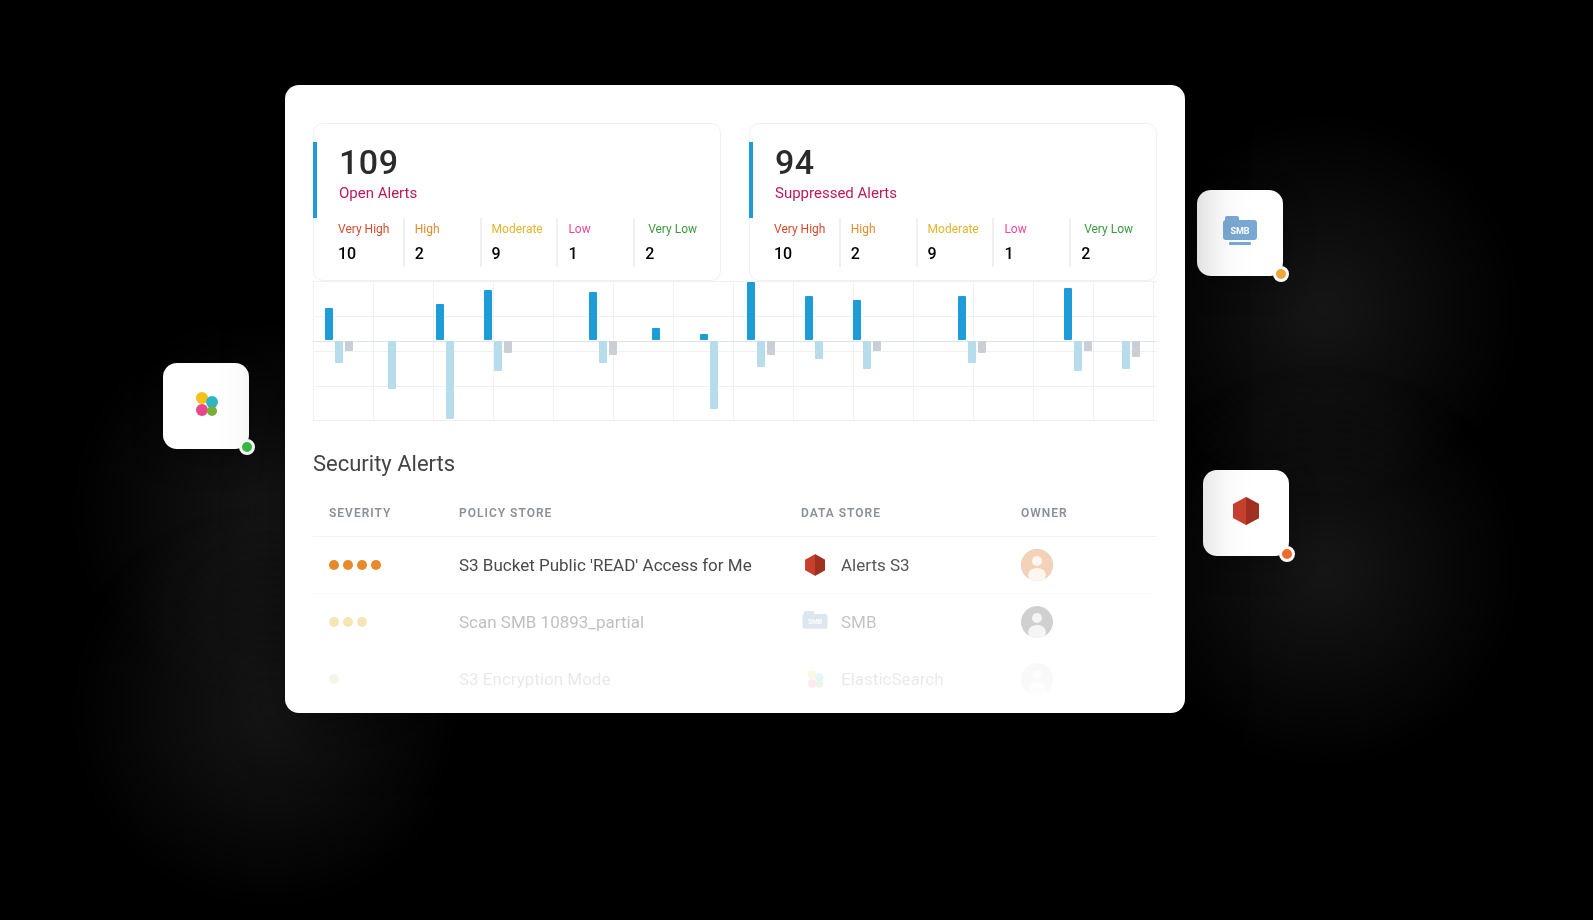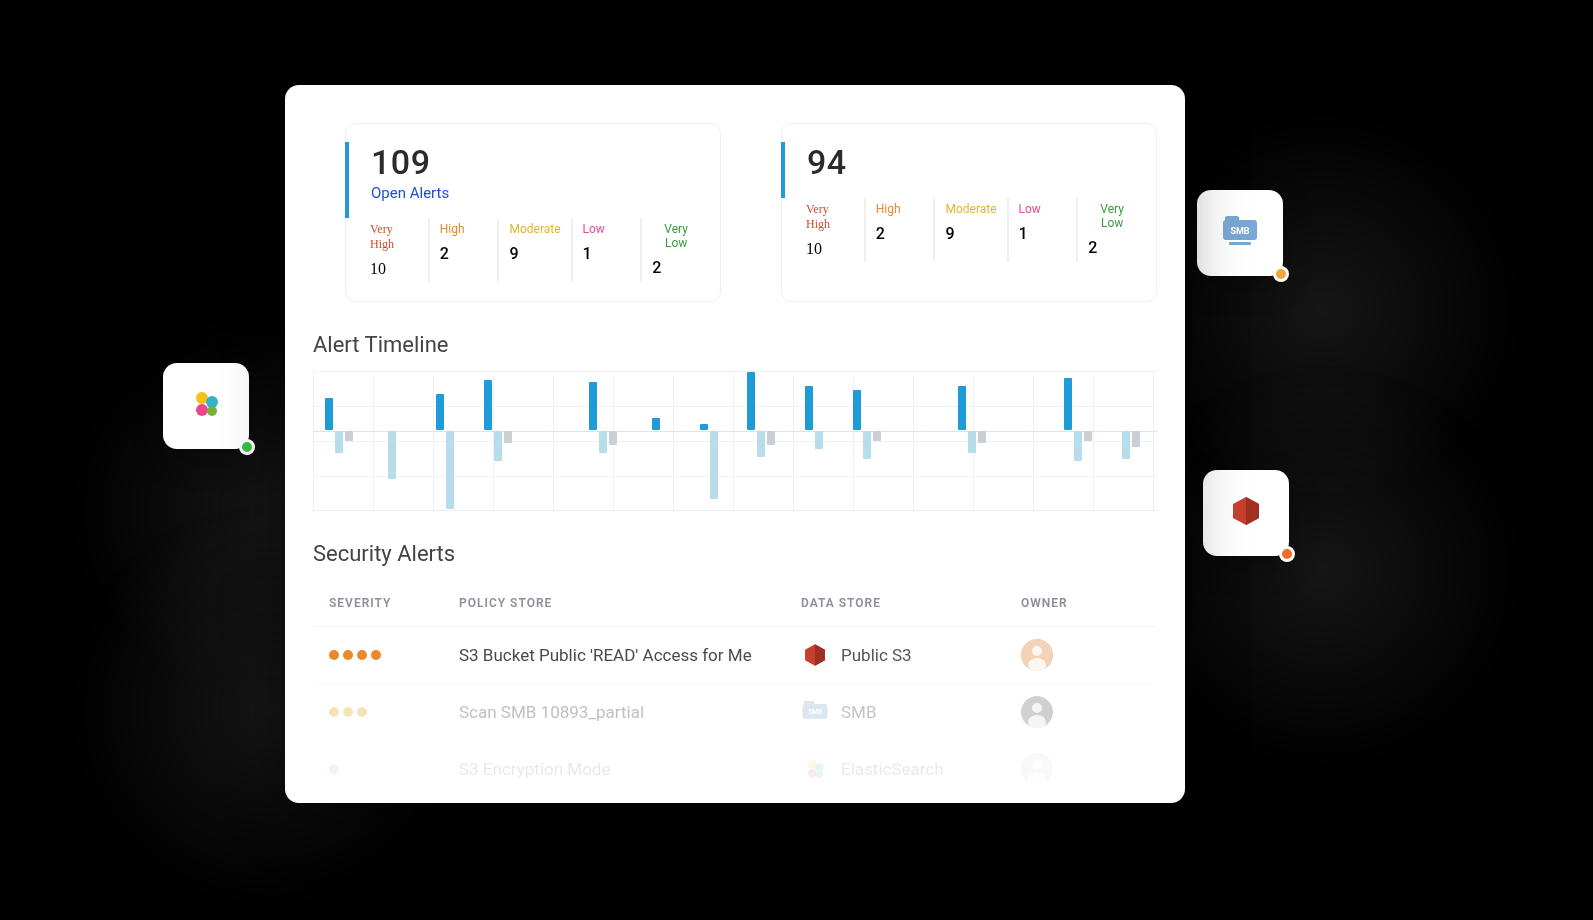--- a/index.html
+++ b/index.html
@@ -64,49 +64,48 @@
 
 .stats-row {
   display: flex;
   gap: 28px;
   padding: 0 28px;
 }
 .stat-card {
   flex: 1;
   border: 1px solid #eef0f3;
   border-radius: 10px;
-  padding: 18px 0 19px 0;
-  margin-left: 32px;
+  padding: 18px 0 13px 0;
 }
 .stat-head {
   padding: 0 22px 16px 22px;
   border-left: 4px solid #1e9cd8;
   margin-left: -1px;
 }
 .stat-number {
   font-size: 34px;
   font-weight: 500;
   color: #2b2b2b;
   letter-spacing: 0.5px;
 }
 .stat-label {
   font-size: 15px;
-  color: #1d4ed8;
+  color: #be185d;
   margin-top: 2px;
 }
 .sev-row {
   display: flex;
   padding: 0 10px;
 }
 .sev-item {
   flex: 1;
   padding: 4px 10px;
   border-left: 2px solid #f0f0f0;
 }
-.sev-item:first-child { border-left: none; padding-left: 14px; font-family: Liberation Serif, serif; }
+.sev-item:first-child { border-left: none; padding-left: 14px; }
 .sev-label { font-size: 12px; }
 .sev-count { font-size: 16px; font-weight: 500; color: #000000; margin-top: 8px; }
 .sev-very-high .sev-label { color: #d84a2b; }
 .sev-high .sev-label { color: #e88a2a; }
 .sev-moderate .sev-label { color: #e3b52e; }
 .sev-low .sev-label { color: #ec4899; }
 .sev-very-low .sev-label { color: #3a9b3e; text-align: center; }
 
 
 .section-title {
@@ -259,20 +258,21 @@
           <div class="sev-item sev-very-low">
             <div class="sev-label">Very Low</div>
             <div class="sev-count">2</div>
           </div>
         </div>
     </div>
 
     <div class="stat-card">
       <div class="stat-head">
         <div class="stat-number">94</div>
+        <div class="stat-label">Suppressed Alerts</div>
       </div>
       <div class="sev-row" id="sev-supp">
           <div class="sev-item sev-very-high">
             <div class="sev-label">Very High</div>
             <div class="sev-count">10</div>
           </div>
           <div class="sev-item sev-high">
             <div class="sev-label">High</div>
             <div class="sev-count">2</div>
           </div>
@@ -285,21 +285,20 @@
             <div class="sev-count">1</div>
           </div>
           <div class="sev-item sev-very-low">
             <div class="sev-label">Very Low</div>
             <div class="sev-count">2</div>
           </div>
         </div>
     </div>
   </div>
 
-  <div class="section-title">Alert Timeline</div>
   <div class="timeline">
     <div class="timeline-grid"></div>
     <div class="timeline-baseline"></div>
     <div class="timeline-bars" id="timeline-bars">
         <div class="tick">
           <div class="bar up" style="height: 32px;"></div>
           <div class="bar down" style="height: 22px;"></div>
           <div class="bar down2" style="height: 10px;"></div>
         </div>
         <div class="tick">
@@ -377,21 +376,21 @@
             <div class="dot" style="background: rgb(232, 138, 42);"></div>
           </div>
           <div class="policy">S3 Bucket Public 'READ' Access for Me</div>
           <div class="ds-cell">
             <div class="ds-icon">
               <svg width="26" height="26" viewBox="0 0 34 34">
                 <polygon points="17,3 30,10 30,24 17,31 4,24 4,10" fill="#c7402e"></polygon>
                 <polygon points="17,3 17,31 30,24 30,10" fill="#a0301f"></polygon>
               </svg>
             </div>
-            <span>Public S3</span>
+            <span>Alerts S3</span>
           </div>
           <div class="avatar">
             <svg width="32" height="32" viewBox="0 0 32 32">
               <circle cx="16" cy="16" r="16" fill="#f3d2b8"></circle>
               <circle cx="16" cy="12" r="5" fill="rgba(255,255,255,0.8)"></circle>
               <ellipse cx="16" cy="26" rx="9" ry="7" fill="rgba(255,255,255,0.8)"></ellipse>
             </svg>
           </div>
         </div>
         <div class="tbl-row fade-1">

